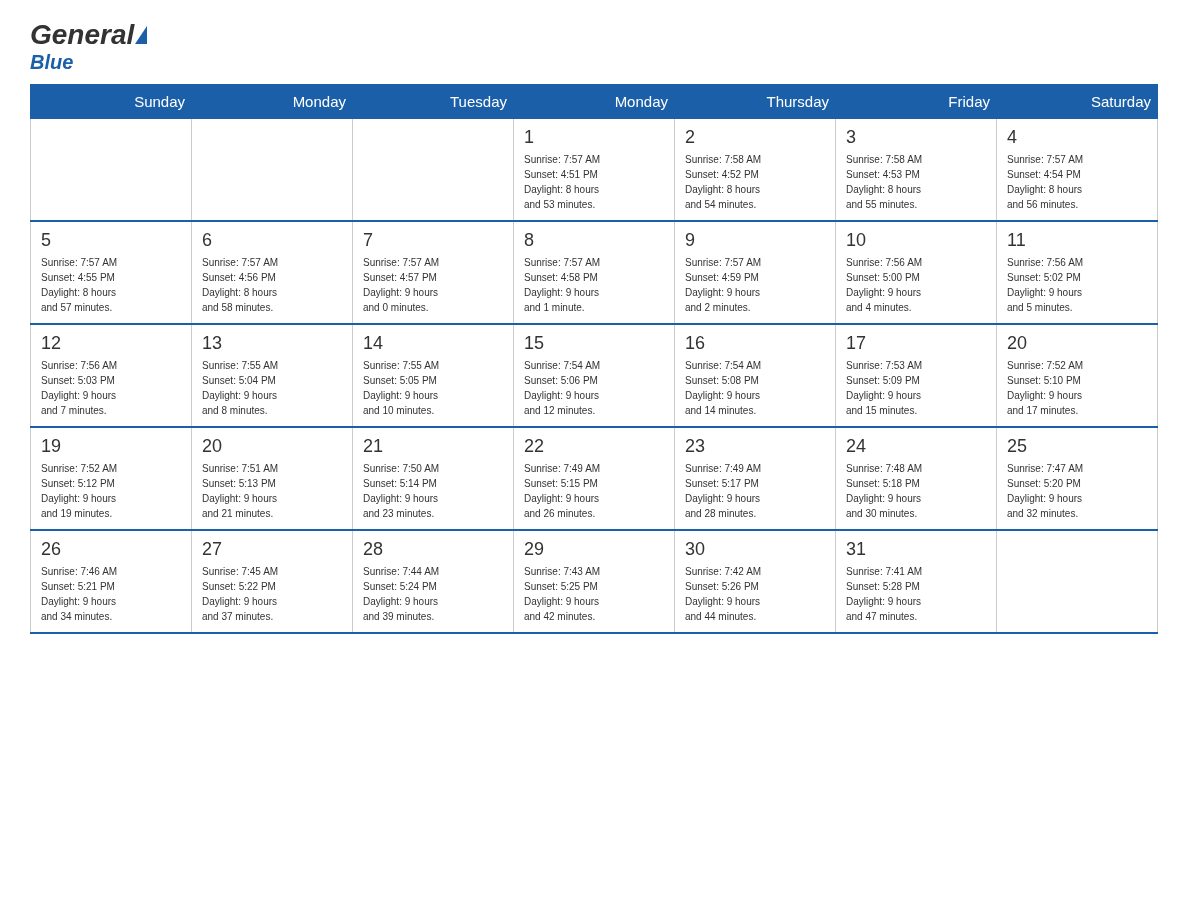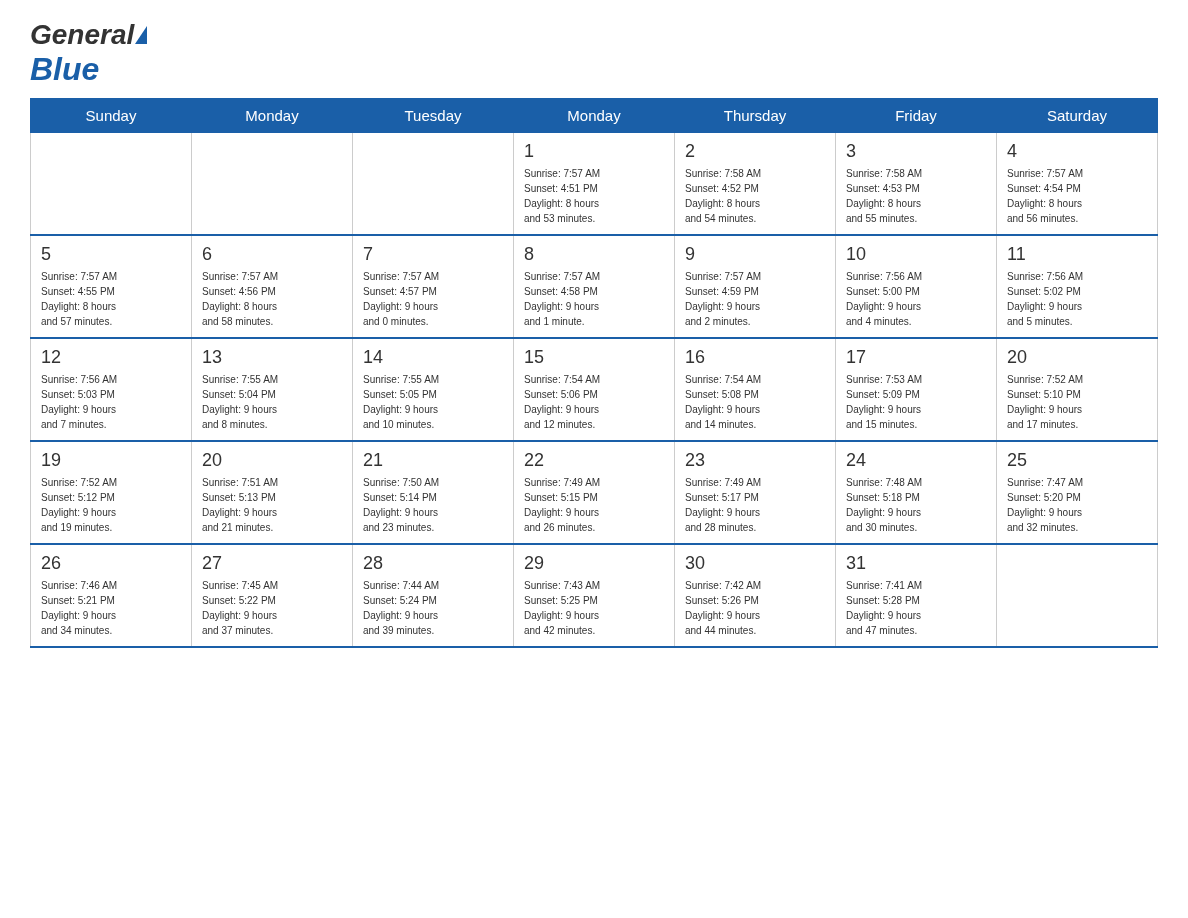--- a/index.html
+++ b/index.html
@@ -39,21 +39,21 @@
       width: 100%;
       border-collapse: collapse;
       margin-top: 10px;
     }
     thead tr th {
       background-color: #1a5fa8;
       color: #fff;
       font-size: 15px;
       font-weight: normal;
       padding: 8px 6px;
-      text-align: center;
+      text-align: right;
       border: 1px solid #1a5fa8;
     }
     tbody tr td {
       vertical-align: top;
       border: 1px solid #ccc;
       padding: 8px 10px;
       font-size: 13px;
       color: #333;
       width: calc(100% / 7);
       min-height: 100px;
@@ -78,21 +78,21 @@
 </head>
 <body>
 
 <div class="header">
   <div class="logo">
     <div style="display:flex;align-items:center;line-height:1.1;">
       <span style="font-size:28px;font-weight:bold;color:#333;">General</span>
         <span style="display:inline-block;width:0;height:0;border-style:solid;border-width:0 0 18px 12px;border-color:transparent transparent #1a5fa8 transparent;margin:0 1px;vertical-align:middle;"></span>
     </div>
     <div>
-      <span style="font-size:32px;font-weight:bold;color:#1a5fa8;">Blue</span>
+      <span style="font-size:20px;font-weight:bold;color:#1a5fa8;">Blue</span>
     </div>
   </div>
   <div class="title-section">
     <div class="calendar-title"></div>
     <div class="calendar-subtitle"></div>
   </div>
 </div>
 
 <table>
   <thead>

